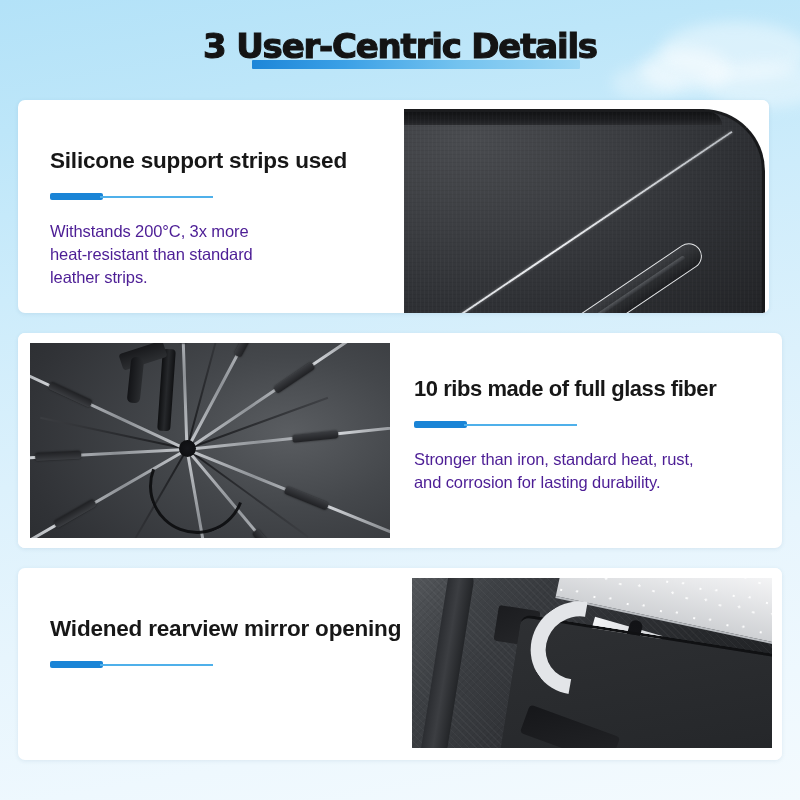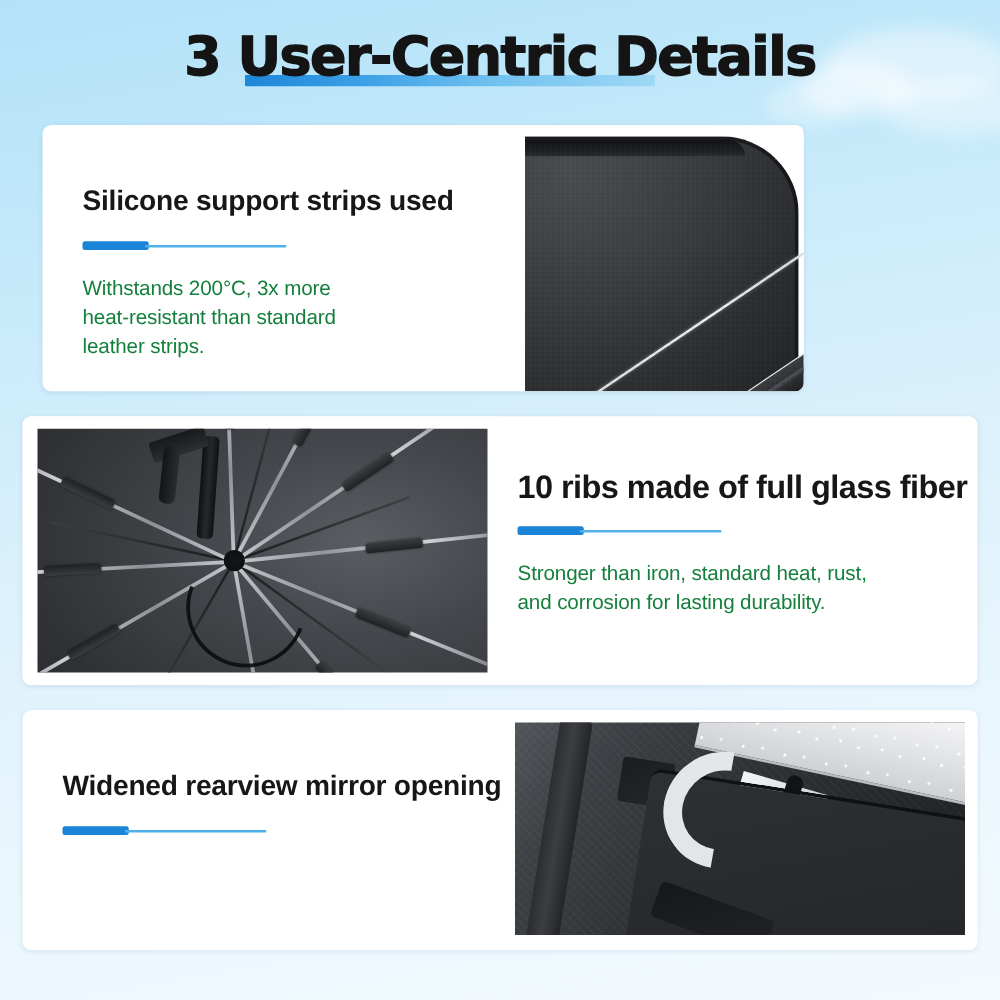--- a/index.html
+++ b/index.html
@@ -41,21 +41,21 @@
   .title-wrap {
     position:absolute;
     top:18px; left:0; right:0;
     text-align:center;
     height:66px;
   }
   .title-inner { display:inline-block; position:relative; }
   .title-text {
     font-family:"DejaVu Sans", sans-serif;
     font-weight:700;
-    font-size:43px;
+    font-size:34px;
     letter-spacing:-1.2px;
     color:#141414;
     line-height:56px;
     white-space:nowrap;
     position:relative;
     z-index:2;
     -webkit-text-stroke:1.1px #141414;
   }
   .title-underline {
     position:absolute;
@@ -69,21 +69,21 @@
   }
 
   
   .card {
     position:absolute;
     background:#ffffff;
     border-radius:7px;
     overflow:hidden;
     box-shadow:0 1px 4px rgba(40,90,130,.10);
   }
-  #card-1 { left:18px; top:100px; width:609px; height:213px;margin-left:16px; }
+  #card-1 { left:18px; top:100px; width:751px; height:213px; }
   #card-2 { left:18px; top:333px; width:764px; height:215px; }
   #card-3 { left:18px; top:568px; width:764px; height:192px; }
 
   .card-inner { display:flex; width:100%; height:100%; }
   .card-inner.reverse { flex-direction:row-reverse; }
 
   
   .txt-pane {
     width:382px;
     flex:0 0 382px;
@@ -95,21 +95,21 @@
   .txt-pane.pane-right { padding:42px 14px 0 14px; }
 
   .headline {
     font-size:22.5px;
     font-weight:700;
     color:#171717;
     line-height:28px;
     letter-spacing:-.2px;
     white-space:nowrap;
   }
-  .pane-right .headline { font-size:26px; letter-spacing:-.45px; }
+  .pane-right .headline { font-size:22px; letter-spacing:-.45px; }
 
   .divider {
     position:relative;
     width:163px;
     height:7px;
     margin:18px 0 20px 0;
   }
   .divider .seg {
     position:absolute; left:0; top:0;
     width:53px; height:7px;
@@ -118,21 +118,21 @@
   }
   .divider .line {
     position:absolute; left:50px; top:2.5px;
     width:113px; height:2px;
     background:#4fb0ea;
   }
 
   .body-text {
     font-size:16.5px;
     font-weight:400;
-    color:#15803d;
+    color:#4c1d95;
     line-height:23px;
     letter-spacing:-.1px;
     white-space:pre-line;
   }
 
   
   .photo-pane {
     flex:1 1 auto;
     position:relative;
     overflow:hidden;

